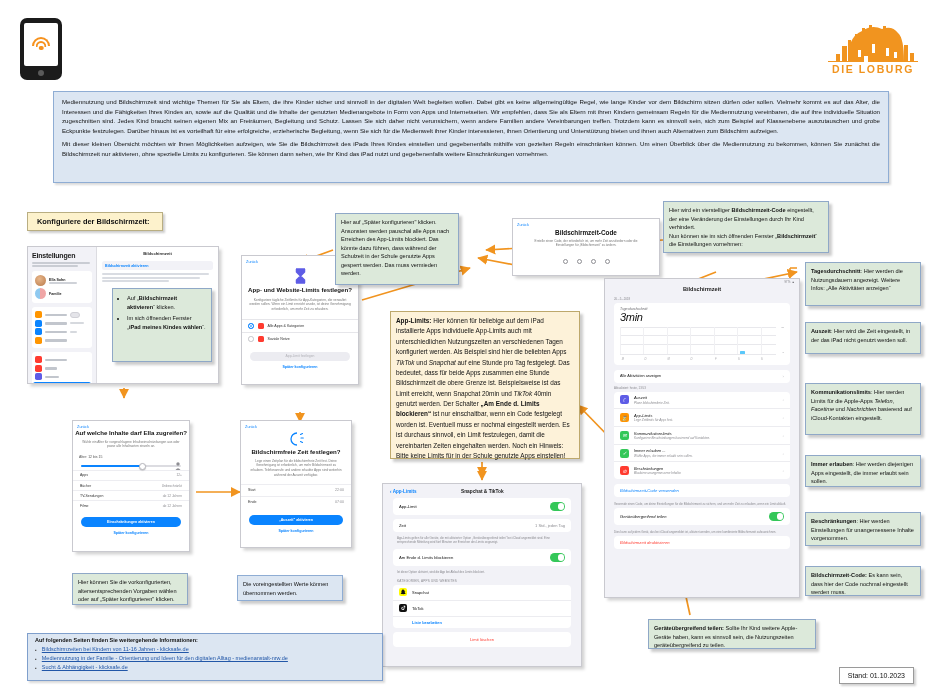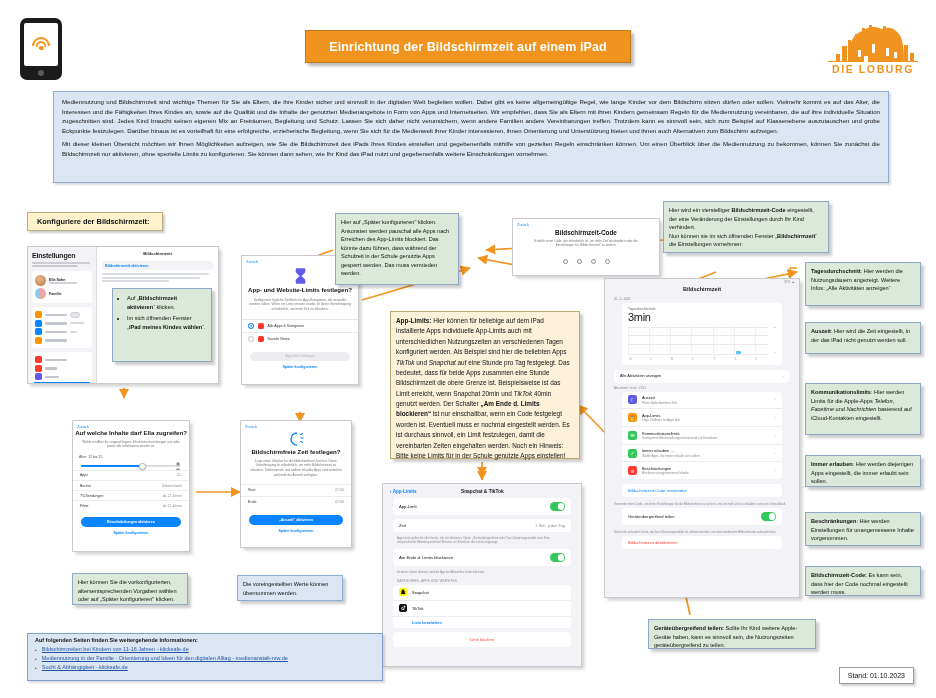--- a/index.html
+++ b/index.html
@@ -192,21 +192,21 @@
   #mock-snap .aname { font-size:4px; color:#111; }
   #mock-snap .edit { font-size:3.9px; color:#0a84ff; padding:3.4px 0 3.4px 19px; font-weight:600; }
   #mock-snap .del { text-align:center; font-size:4.1px; color:#FF3B30; padding:5px 0; }
 
   
   #mock-bzt { left:604px; top:278px; width:196px; height:320px; background:#F2F2F7; }
   #mock-bzt .statusbar { display:flex; justify-content:flex-end; gap:2px; align-items:center;
         font-size:2.6px; color:#6b6b70; padding:2px 5px 0; }
   #mock-bzt .ttl { text-align:center; font-size:5.6px; font-weight:700; color:#222; margin:2px 0 5px; }
   #mock-bzt .small-grey { font-size:2.9px; color:#8a8a8f; margin:0 9px 2px; }
-  #mock-bzt .card { background:#fff; border-radius:4px; margin:0 17px 5px; padding:4px 6px; }
+  #mock-bzt .card { background:#fff; border-radius:4px; margin:0 9px 5px; padding:4px 6px;font-style:italic; }
   #mock-bzt .avg-lab { font-size:3.4px; color:#6b6b70; }
   #mock-bzt .avg-val { font-size:11px; font-weight:400; color:#111; letter-spacing:-.3px; line-height:1.15; }
   #mock-bzt .chart { position:relative; height:34px; margin-top:3px; }
   #mock-bzt .chart .gl { position:absolute; left:0; right:8px; height:0; border-top:.5px solid #e8e8ec; }
   #mock-bzt .chart .vl { position:absolute; top:0; bottom:7px; width:0; border-left:.5px solid #f0f0f3; }
   #mock-bzt .chart .ylab { position:absolute; right:0; font-size:2.5px; color:#b0b0b5; }
   #mock-bzt .chart .xlab { position:absolute; bottom:0; font-size:2.7px; color:#a8a8ad; }
   #mock-bzt .chart .bar { position:absolute; bottom:7px; width:5px; background:#5AC8FA; border-radius:.6px; }
   #mock-bzt .linkrow { display:flex; align-items:center; justify-content:space-between;
         background:#fff; border-radius:4px; margin:0 9px 3px; padding:4px 6px; }
@@ -237,21 +237,20 @@
     <div class="screen">
       <div class="wifi">
         <i class="a"></i>
           <i class="b"></i>
           <i class="c"></i>
       </div>
     </div>
     <div class="home"></div>
   </div>
 
-  <div class="title-banner">Einrichtung der Bildschirmzeit auf einem iPad</div>
 
   <div class="loburg">
     <svg class="castle" viewBox="0 0 90 42">
       <g fill="#F1941F">
         <path d="M22 42 L22 24 Q26 14 34 11 Q44 4 54 9 Q64 5 70 13 Q76 18 76 42 Z"></path>
         <rect x="14" y="26" width="5" height="16"></rect>
           <rect x="20" y="20" width="3" height="22"></rect>
         <rect x="27" y="14" width="3" height="28"></rect>
           <rect x="34" y="8" width="3" height="34"></rect>
         <rect x="41" y="5" width="3" height="37"></rect>

